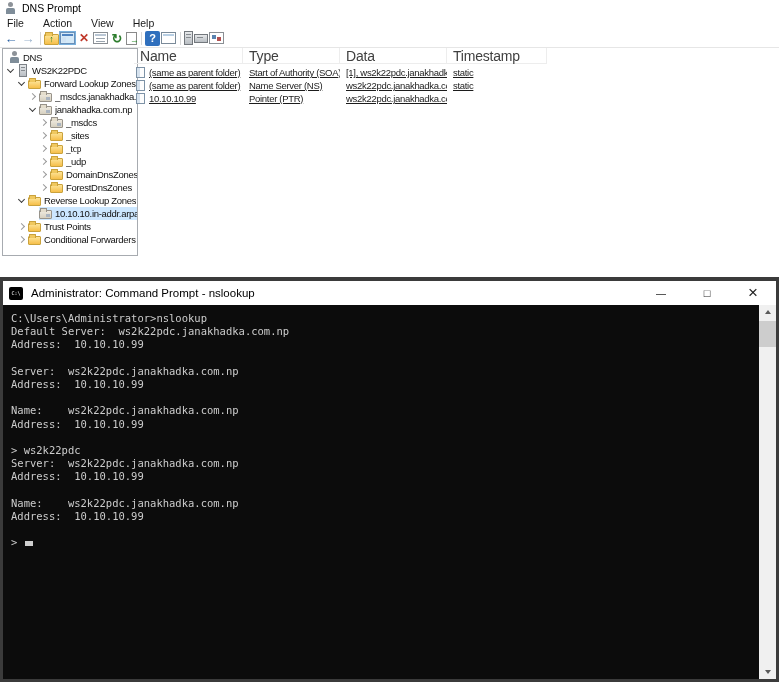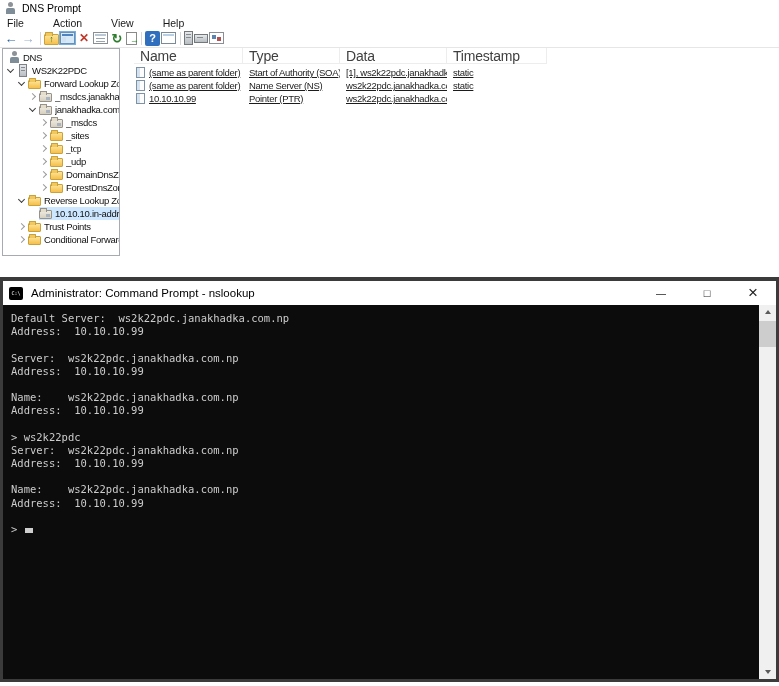--- a/index.html
+++ b/index.html
@@ -7,21 +7,21 @@
   body{background:#fff;font-family:"Liberation Sans",sans-serif;position:relative;overflow:hidden;}
   #page{position:absolute;inset:0;}
 
   
   #dns-window{position:absolute;left:0;top:0;width:779px;height:258px;background:#fff;}
   .dns-titlebar{position:absolute;left:0;top:0;width:100%;height:16px;display:flex;align-items:center;padding-left:5px;font-size:10.5px;color:#000;}
   .dns-app-icon{width:11px;height:13px;position:relative;display:inline-block;margin-right:6px;flex:none;}
   .dns-app-icon::before{content:"";position:absolute;top:0;left:3px;width:5px;height:5px;border-radius:50%;background:#8d9298;}
   .dns-app-icon::after{content:"";position:absolute;bottom:1px;left:1px;width:9px;height:6px;border-radius:2px 2px 0 0;background:#7f8d99;}
 
-  .dns-menubar{position:absolute;left:0;top:16px;height:13px;display:flex;gap:29px;padding-left:7px;align-items:center;font-size:10.5px;color:#1a1a1a;}
+  .dns-menubar{position:absolute;left:0;top:16px;height:13px;display:flex;gap:19px;padding-left:7px;align-items:center;font-size:10.5px;color:#1a1a1a;}
   .menu-item{cursor:default;}
 
   .dns-toolbar{position:absolute;left:0;top:29px;width:100%;height:19px;display:flex;align-items:center;padding-left:3px;border-bottom:1px solid #e6e6e6;}
   .tb-btn{width:16px;height:16px;display:flex;align-items:center;justify-content:center;margin-right:1px;position:relative;flex:none;}
   .tb-sep{width:1px;height:13px;background:#d6d6d6;margin:0 3px;flex:none;}
   .tb-glyph{font-style:normal;line-height:1;}
   .tb-back .tb-glyph{color:#2a62a5;font-weight:bold;font-size:13px;}
   .tb-fwd .tb-glyph{color:#9ab2cc;font-weight:bold;font-size:13px;}
   .tb-folderup{width:15px;height:11px;margin-top:3px;background:linear-gradient(#fde498,#f6bf4a);border:1px solid #caa23c;border-radius:1px;}
   .tb-folderup::before{content:"";position:absolute;top:-3px;left:0;width:6px;height:3px;background:#f0c85f;border:1px solid #caa23c;border-bottom:none;border-radius:1px 1px 0 0;}
@@ -43,21 +43,21 @@
   .tb-consolewin::before{content:"";position:absolute;top:1px;left:1px;right:1px;height:2px;background:#b8cfe4;}
   .tb-server{width:9px;height:14px;background:linear-gradient(#e7e9eb,#b9bec3);border:1px solid #73787d;}
   .tb-server::before{content:"";position:absolute;left:1px;right:1px;top:2px;height:4px;background:repeating-linear-gradient(#868b90 0,#868b90 1px,transparent 1px,transparent 3px);}
   .tb-drive{width:14px;height:9px;background:linear-gradient(#e7e9eb,#b9bec3);border:1px solid #73787d;}
   .tb-drive::before{content:"";position:absolute;left:2px;top:2px;width:6px;height:1px;background:#868b90;}
   .tb-filterwin{width:15px;height:12px;background:#fff;border:1px solid #8a8f94;}
   .tb-filterwin::before{content:"";position:absolute;left:2px;top:2px;width:4px;height:4px;background:#5b84b0;}
   .tb-filterwin::after{content:"";position:absolute;right:2px;bottom:2px;width:4px;height:4px;background:#b35050;}
 
   
-  .tree-pane{position:absolute;left:2px;top:48px;width:118px;height:208px;border:1px solid #a7abb0;background:#fff;overflow:hidden;padding-top:2px;font-size:9.5px;letter-spacing:-0.3px;color:#111;}
+  .tree-pane{position:absolute;left:2px;top:48px;width:136px;height:208px;border:1px solid #a7abb0;background:#fff;overflow:hidden;padding-top:2px;font-size:9.5px;letter-spacing:-0.3px;color:#111;}
   .tree-row{height:13px;display:flex;align-items:center;white-space:nowrap;}
   .chev{width:8px;height:8px;margin-right:2px;position:relative;flex:none;}
   .chev::before{content:"";position:absolute;top:1px;left:1px;width:4px;height:4px;border-right:1.2px solid #9a9a9a;border-bottom:1.2px solid #9a9a9a;transform:rotate(-45deg);}
   .chev.expanded::before{border-color:#3c3c3c;transform:rotate(45deg);top:0;}
   .chev-space{width:10px;flex:none;}
   .node{display:flex;align-items:center;gap:3px;flex:1;height:13px;min-width:0;}
   .node-selected{background:#cce7ff;}
   .tree-label{overflow:hidden;white-space:nowrap;}
   .ticon{display:inline-block;width:13px;height:11px;position:relative;flex:none;}
   .ticon-folder{width:13px;height:9px;margin-top:2px;background:linear-gradient(#fde498,#f6bf4a);border:1px solid #caa23c;border-radius:1px;}
@@ -303,20 +303,21 @@
         </span>
       <span class="cmd-title">Administrator: Command Prompt - nslookup</span>
       <span class="cmd-controls" id="cmd-controls">
           <span class="ctl ctl-min">—</span>
           <span class="ctl ctl-max">□</span>
           <span class="ctl ctl-close">×</span>
         </span>
     </header>
     <div class="cmd-body">
       <div id="term-lines">
+          <div class="term-line">C:\Users\Administrator&gt;nslookup</div>
           <div class="term-line">Default Server:  ws2k22pdc.janakhadka.com.np</div>
           <div class="term-line">Address:  10.10.10.99</div>
           <div class="term-line"></div>
           <div class="term-line">Server:  ws2k22pdc.janakhadka.com.np</div>
           <div class="term-line">Address:  10.10.10.99</div>
           <div class="term-line"></div>
           <div class="term-line">Name:    ws2k22pdc.janakhadka.com.np</div>
           <div class="term-line">Address:  10.10.10.99</div>
           <div class="term-line"></div>
           <div class="term-line">&gt; ws2k22pdc</div>

